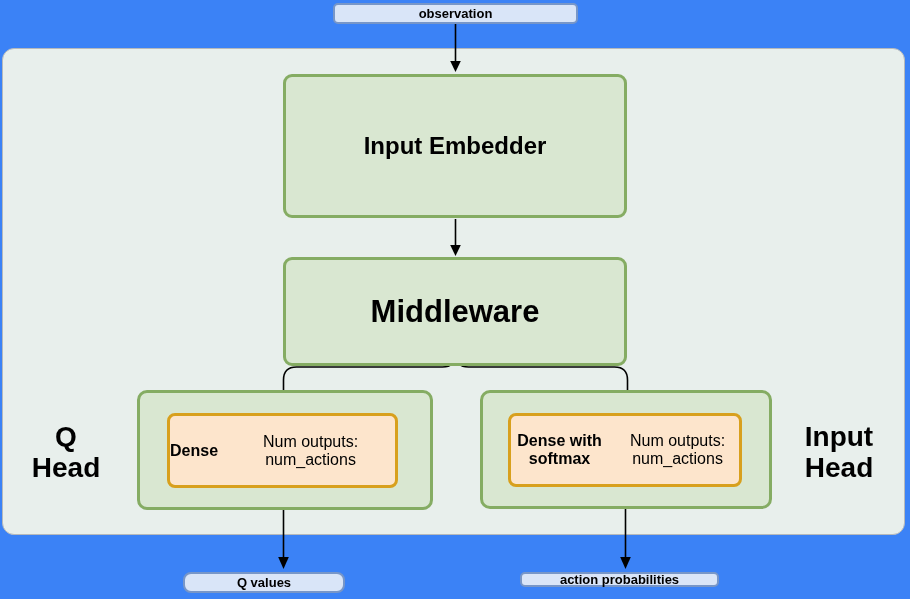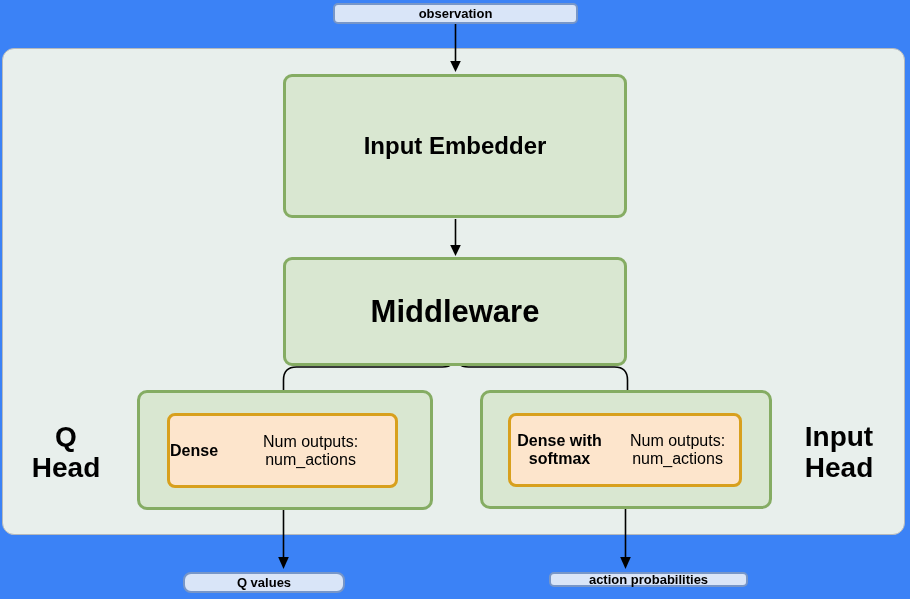--- a/index.html
+++ b/index.html
@@ -36,21 +36,21 @@
 
   .blue-box {
     background: #d9e5f8;
     border: 2px solid #7796c8;
     border-radius: 5px;
     font-size: 13px;
     font-weight: bold;
   }
   .obs  { left: 333px; top: 3px;   width: 245px; height: 21px; }
   .out-q { left: 183px; top: 572px; width: 162px; height: 21px; border-radius: 8px; }
-  .out-ap { left: 549px; top: 572px; width: 199px; height: 15px; }
+  .out-ap { left: 520px; top: 572px; width: 199px; height: 15px; }
 
   .green-box {
     background: #d9e7d1;
     border: 3px solid #85ac63;
     border-radius: 9px;
   }
   .ie { left: 283px; top: 74px;  width: 344px; height: 144px; font-size: 24px; font-weight: bold; }
   .mw { left: 283px; top: 257px; width: 344px; height: 109px;  font-size: 31px; font-weight: bold; }
 
   .head-wrap { border-radius: 10px; }

